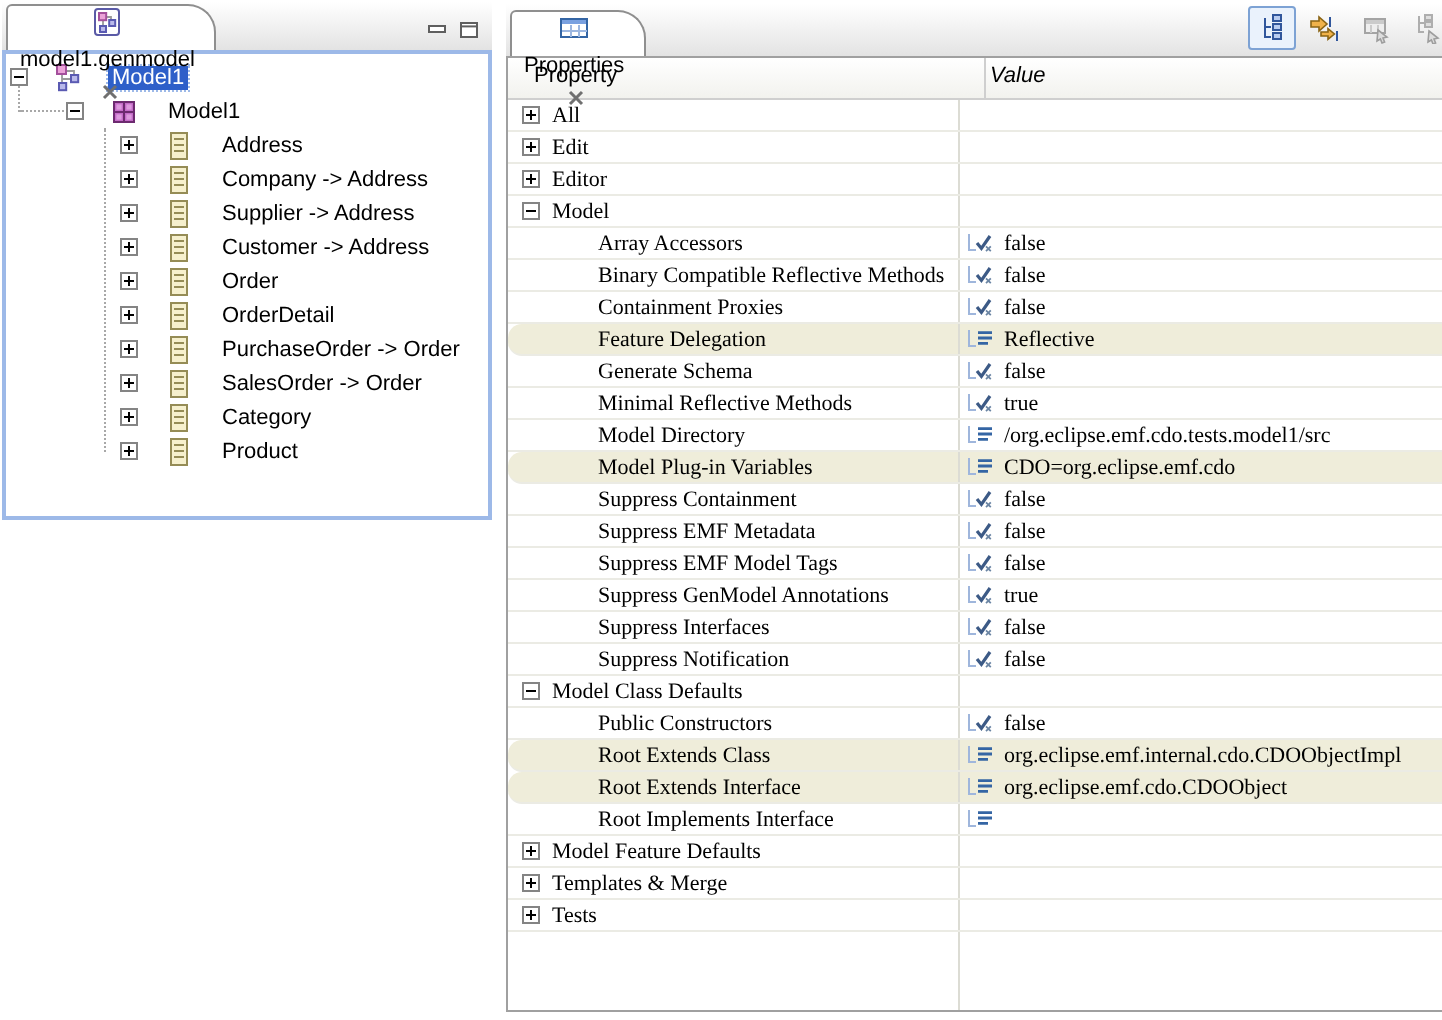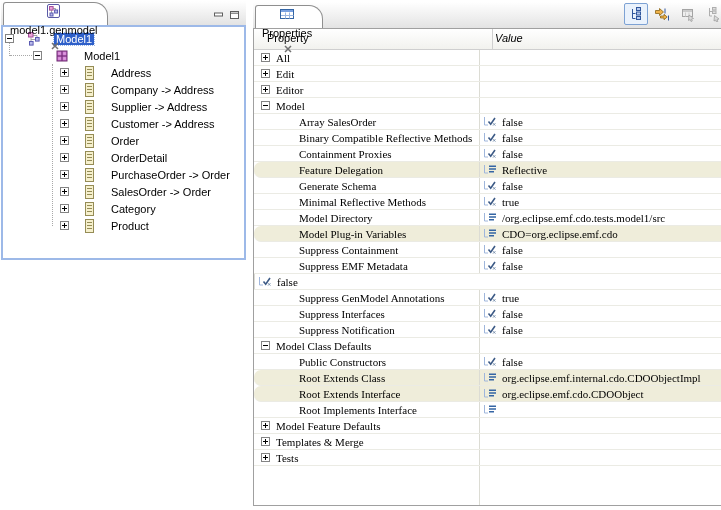--- a/index.html
+++ b/index.html
@@ -449,21 +449,21 @@
                 <rect x="0.5" y="0.5" width="8" height="8" fill="#fff" stroke="#848484"></rect>
                 <path d="M2 4.5h5" stroke="#000"></path>
               </svg>
             </span>
             <span>Model</span>
           </div>
           <div class="pcell-value"></div>
         </div>
         <div class="prow prop">
           <div class="pcell-label">
-            <span>Array SalesOrder</span>
+            <span>Array Accessors</span>
           </div>
           <div class="pcell-value">
             <span>
               <svg width="15" height="11" viewBox="0 0 15 11">
                 <path d="M1.5 1v8h3.5" stroke="#9fb6dc" fill="none"></path>
                 <path d="M5.5 5.5l2.2 2.7L12 2" stroke="#3c5a86" stroke-width="1.6" fill="none"></path>
                 <path d="M10 7.2l2.4 2.4M12.4 7.2L10 9.6" stroke="#6b85a4" stroke-width="0.9"></path>
               </svg>
             </span>
             <span>false</span>
@@ -595,20 +595,23 @@
               <svg width="15" height="11" viewBox="0 0 15 11">
                 <path d="M1.5 1v8h3.5" stroke="#9fb6dc" fill="none"></path>
                 <path d="M5.5 5.5l2.2 2.7L12 2" stroke="#3c5a86" stroke-width="1.6" fill="none"></path>
                 <path d="M10 7.2l2.4 2.4M12.4 7.2L10 9.6" stroke="#6b85a4" stroke-width="0.9"></path>
               </svg>
             </span>
             <span>false</span>
           </div>
         </div>
         <div class="prow prop">
+          <div class="pcell-label">
+            <span>Suppress EMF Model Tags</span>
+          </div>
           <div class="pcell-value">
             <span>
               <svg width="15" height="11" viewBox="0 0 15 11">
                 <path d="M1.5 1v8h3.5" stroke="#9fb6dc" fill="none"></path>
                 <path d="M5.5 5.5l2.2 2.7L12 2" stroke="#3c5a86" stroke-width="1.6" fill="none"></path>
                 <path d="M10 7.2l2.4 2.4M12.4 7.2L10 9.6" stroke="#6b85a4" stroke-width="0.9"></path>
               </svg>
             </span>
             <span>false</span>
           </div>

